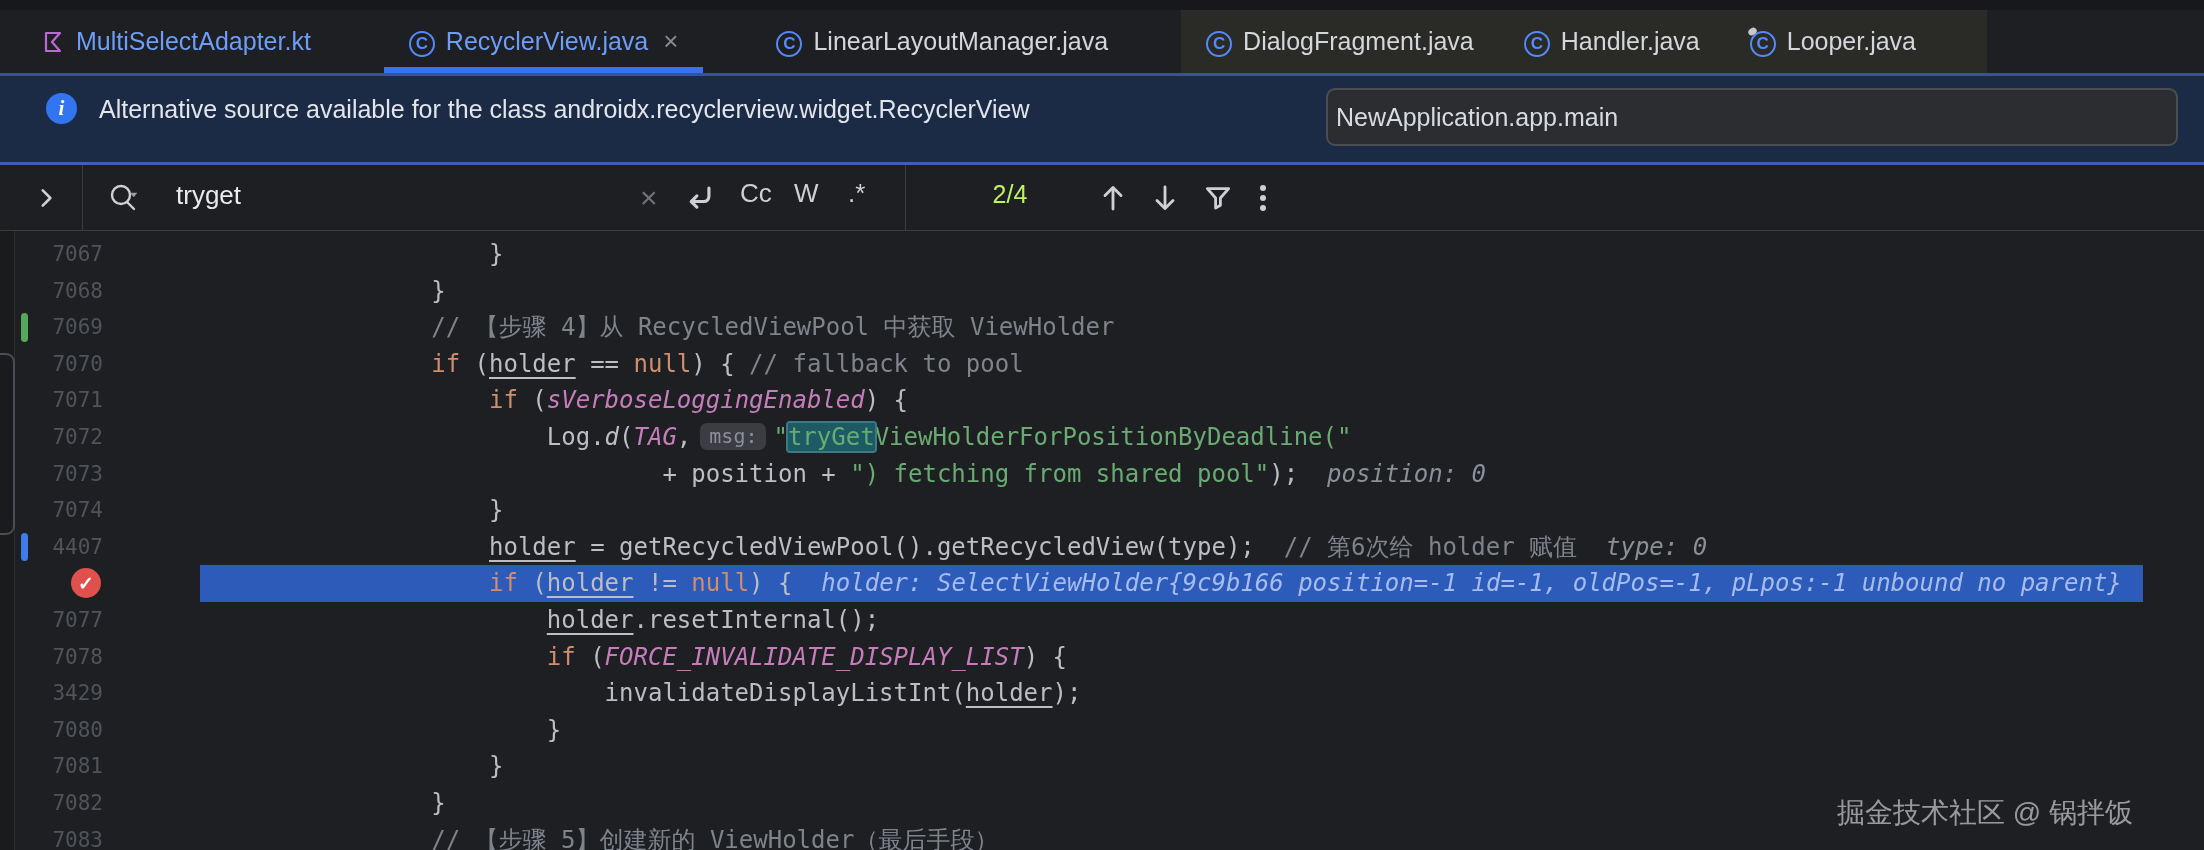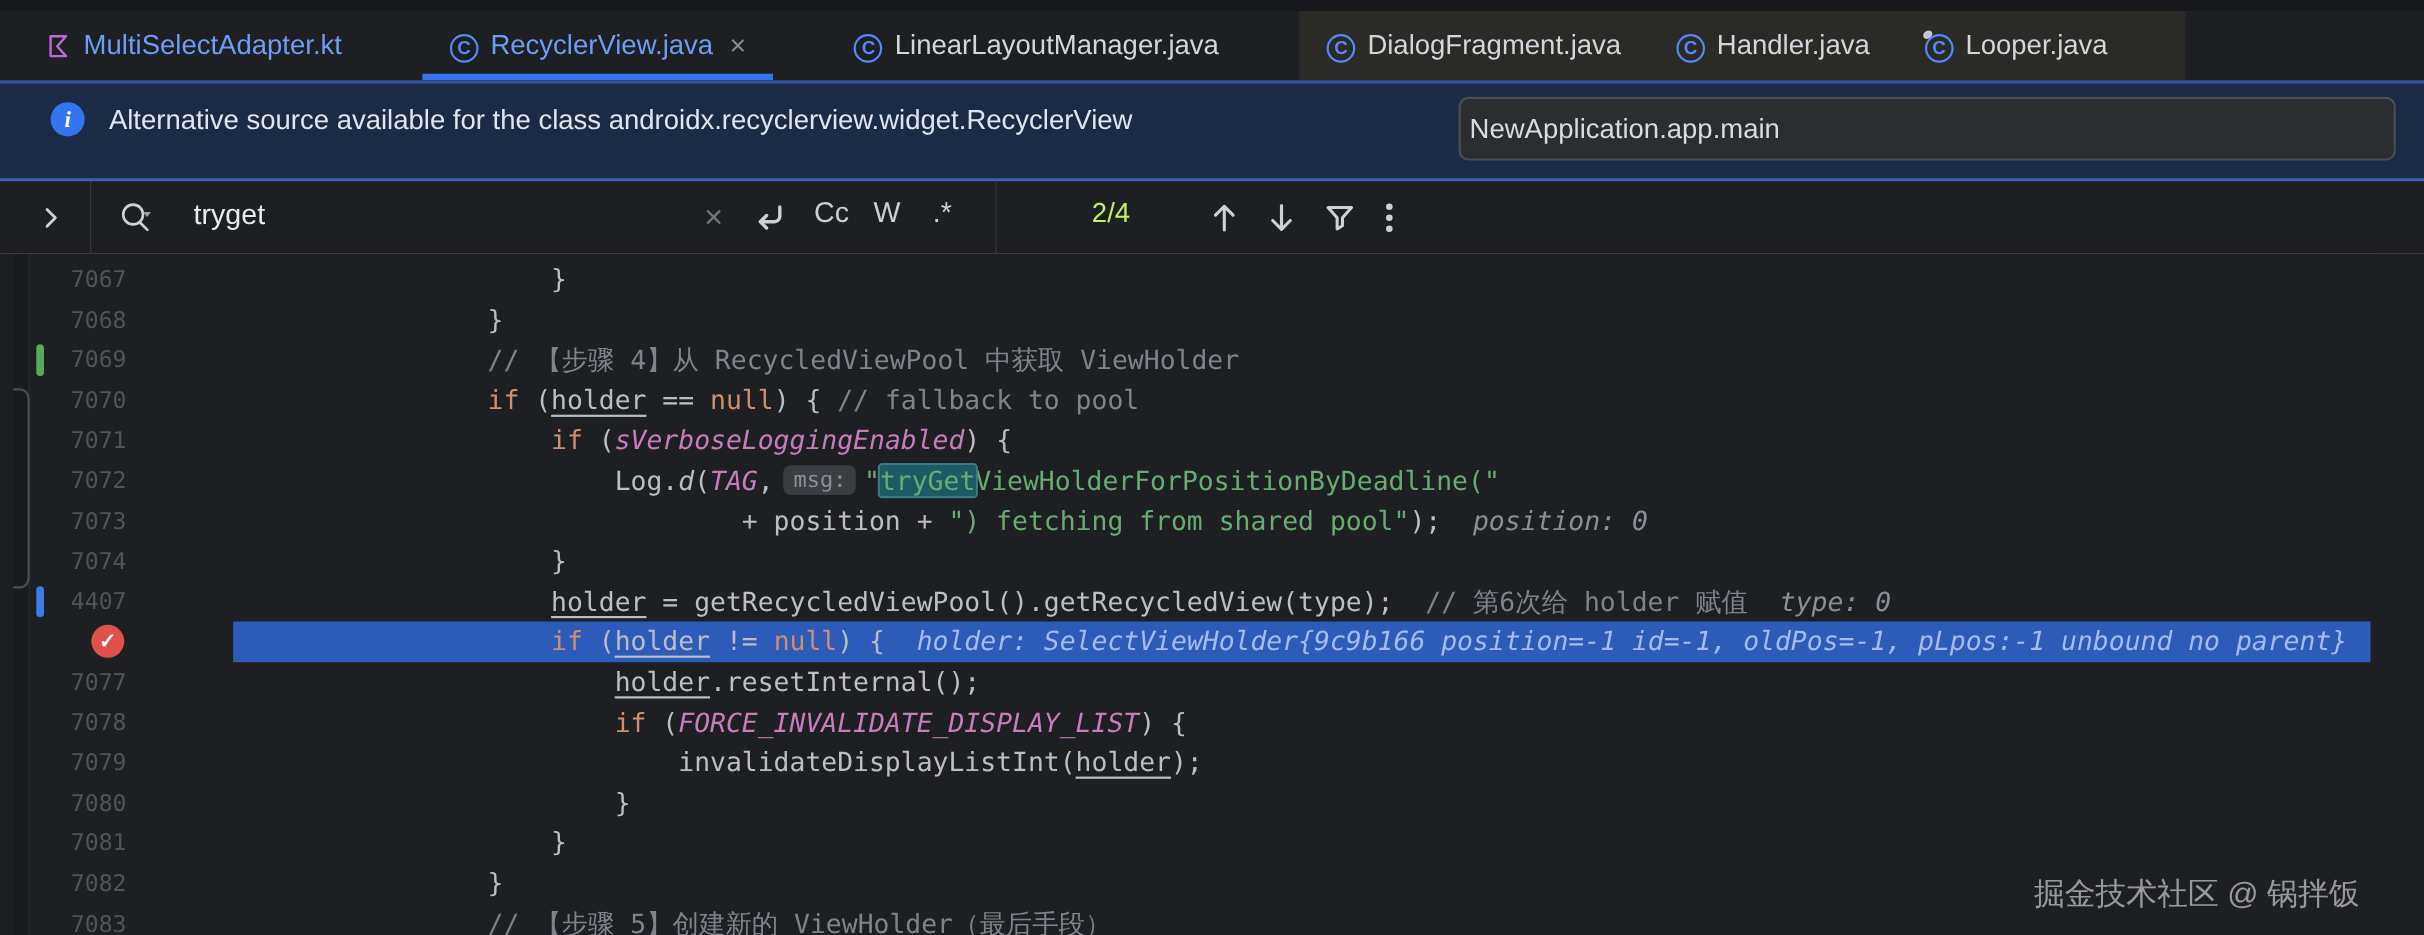--- a/index.html
+++ b/index.html
@@ -40,21 +40,21 @@
   .fb-ic{position:absolute;top:50%;transform:translateY(-50%);display:flex;align-items:center;justify-content:center;}
   #fb-query{position:absolute;left:176px;top:15px;font-size:26px;color:#e8eaee;background:transparent;border:none;outline:none;
             font-family:"Liberation Sans",sans-serif;width:430px;padding:0;}
   .toggle{position:absolute;top:13px;font-size:26px;color:#ccd0d5;}
   #fb-count{position:absolute;left:955px;top:15px;width:110px;text-align:center;font-size:25px;color:#bef264;}
   #fb-clear{font-size:30px;color:#70747b;}
   .kebab{width:6px;height:6px;border-radius:50%;background:#ccd0d5;
          box-shadow:0 -10px 0 #ccd0d5,0 10px 0 #ccd0d5;}
 
   
-  #editor{position:absolute;left:12px;top:231px;width:2149px;height:619px;background:#1e1f22;overflow:hidden;}
+  #editor{position:absolute;left:0;top:231px;width:2149px;height:619px;background:#1e1f22;overflow:hidden;}
   #left-strip{position:absolute;left:0;top:0;width:15px;height:619px;background:#1a1b1d;border-right:1px solid #2c2e31;box-sizing:border-box;}
   #left-thumb{position:absolute;left:-9px;top:122px;width:20px;height:178px;border:2px solid #4a4d51;border-radius:9px;}
   #code-lines{position:absolute;left:0;top:5px;right:0;}
   .row{position:relative;height:36.6px;display:flex;}
   .row .exec-bg{position:absolute;left:200px;right:6px;top:0;bottom:0;background:#2d5bb9;}
   .gutter{position:relative;width:200px;flex:none;z-index:1;}
   .lnum{position:absolute;right:97px;top:0;line-height:36.6px;font-family:"DejaVu Sans Mono",monospace;
         font-size:21px;color:#4f545b;}
   .mark{position:absolute;left:21px;top:4px;bottom:4px;width:7px;border-radius:4px;}
   .mark.green{background:#55a85c;}
@@ -256,21 +256,21 @@
           <div class="code"><span class="sd">                        </span><span class="su">holder</span><span class="sd">.resetInternal();</span></div>
         </div>
         <div class="row">
           <div class="gutter">
             <span class="lnum">7078</span>
           </div>
           <div class="code"><span class="sd">                        </span><span class="sk">if</span><span class="sd"> (</span><span class="sf">FORCE_INVALIDATE_DISPLAY_LIST</span><span class="sd">) {</span></div>
         </div>
         <div class="row">
           <div class="gutter">
-            <span class="lnum">7079</span>
+            <span class="lnum">3429</span>
           </div>
           <div class="code"><span class="sd">                            invalidateDisplayListInt(</span><span class="su">holder</span><span class="sd">);</span></div>
         </div>
         <div class="row">
           <div class="gutter">
             <span class="lnum">7080</span>
           </div>
           <div class="code"><span class="sd">                        }</span></div>
         </div>
         <div class="row">

